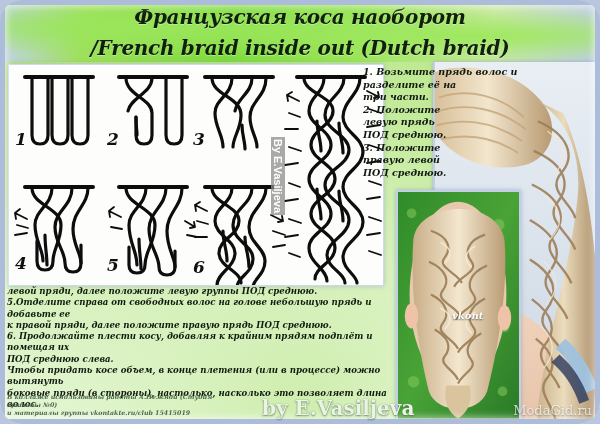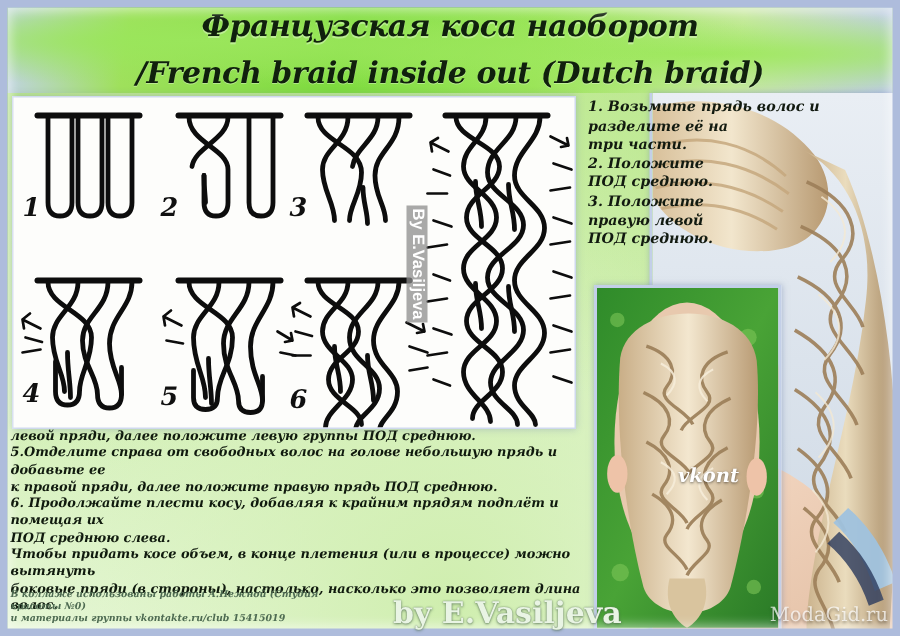--- a/index.html
+++ b/index.html
@@ -8,20 +8,21 @@
     font-family:"Liberation Serif", serif;
     background:#b9c6e0;
   }
   #poster{
     position:relative;width:600px;height:424px;overflow:hidden;
     background:
       radial-gradient(circle at 12% 8%, #bfe98f 0%, rgba(191,233,143,0) 42%),
       radial-gradient(circle at 88% 10%, #b9e68a 0%, rgba(185,230,138,0) 40%),
       radial-gradient(circle at 50% 95%, #cfeeae 0%, rgba(207,238,174,0) 55%),
       linear-gradient(165deg,#a9e36f 0%,#c3ec9a 26%,#d9f2c1 55%,#e8f7da 78%,#f2fbeb 100%);
+    border-radius: 22px;
   }
   
   #frame{
     position:absolute;inset:0;
     border:5px solid #aebcdc;
     box-sizing:border-box;
     pointer-events:none;
     box-shadow:inset 0 0 7px 2px rgba(255,255,255,.55);
   }
   
@@ -64,21 +65,21 @@
   #wm-vertical{
     position:absolute;left:262px;top:72px;
     writing-mode:vertical-rl;
     font-family:"Liberation Sans",sans-serif;font-weight:bold;font-size:11px;
     color:#ffffff;background:rgba(140,140,140,.75);
     padding:2px 1px;letter-spacing:0px;
   }
 
   
   #steps-top{
-    position:absolute;left:392px;top:66px;width:128px;
+    position:absolute;left:363px;top:66px;width:128px;
     font-family:"DejaVu Serif",serif;font-style:italic;font-weight:bold;
     font-size:9.5px;line-height:12.6px;color:#121a10;
     z-index:6;
   }
   #steps-top .ln{white-space:nowrap;}
   #steps-top .ln.w{white-space:normal;width:210px;}
 
   
   .photo{
     position:absolute;overflow:hidden;
@@ -88,21 +89,21 @@
   }
   #photo-main{left:433px;top:62px;width:167px;height:362px;border-right:none;border-top:none;}
   #photo-side{left:396px;top:190px;width:125px;height:234px;}
 
   
   .ph-bg{position:absolute;inset:0;}
 
   #vkont{
     position:absolute;left:452px;top:310px;
     font-family:"DejaVu Serif",serif;font-weight:bold;font-style:italic;
-    font-size:13px;color:#ffffff;
+    font-size:10px;color:#ffffff;
     text-shadow:0 1px 2px rgba(0,0,0,.55);
     z-index:9;
   }
   #modagid{
     position:absolute;right:8px;bottom:6px;
     font-family:"DejaVu Serif",serif;
     font-size:13px;color:rgba(255,255,255,.72);
     text-shadow:0 1px 2px rgba(0,0,0,.35);
     z-index:9;white-space:nowrap;
   }
@@ -403,20 +404,21 @@
     </svg>
   </div>
 
   <div id="vkont">vkont</div>
   <div id="modagid">ModaGid.ru</div>
 
   <div id="steps-top">
     <div class="ln w">1. Возьмите прядь волос и разделите её на</div>
     <div class="ln">три части.</div>
     <div class="ln">2. Положите</div>
+    <div class="ln">левую прядь</div>
     <div class="ln">ПОД среднюю.</div>
     <div class="ln">3. Положите</div>
     <div class="ln"> правую левой</div>
     <div class="ln">ПОД среднюю.</div>
   </div>
 
   <div id="steps-bottom">
     <p>левой пряди, далее положите  левую группы ПОД среднюю.</p>
     <p>5.Отделите справа от свободных волос на голове небольшую прядь и добавьте ее</p>
     <p>к правой пряди, далее положите  правую прядь ПОД среднюю.</p>

